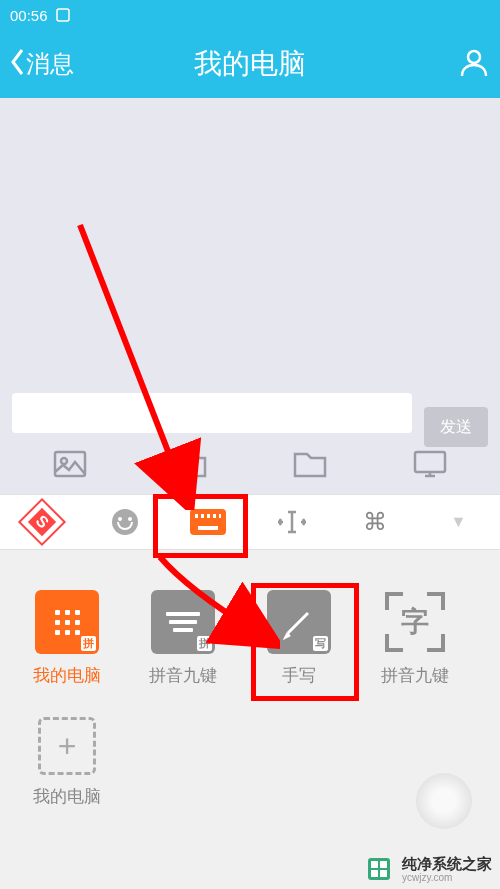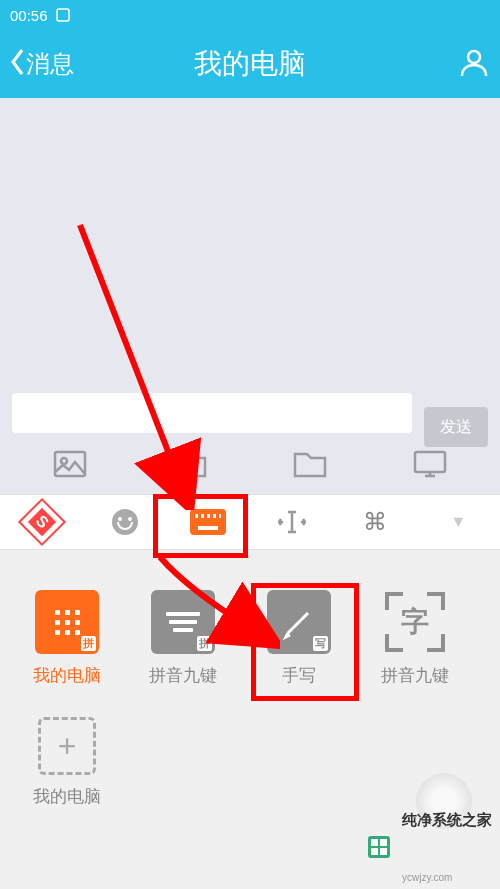--- a/index.html
+++ b/index.html
@@ -68,21 +68,21 @@
     .highlight-box { position: absolute; border: 5px solid #f00; pointer-events: none; }
     .hb1 { left: 153px; top: 494px; width: 95px; height: 64px; }
     .hb2 { left: 251px; top: 583px; width: 108px; height: 118px; }
     
     .arrow { position: absolute; pointer-events: none; }
     
     .watermark { position: absolute; right: 8px; bottom: 6px; display: flex; align-items: center; gap: 12px; color: #333; font-size: 15px; font-weight: bold; }
     .wm-icon { width: 22px; height: 22px; background: #3a7; display: grid; grid-template-columns: 1fr 1fr; grid-template-rows: 1fr 1fr; gap: 2px; padding: 3px; border-radius: 3px; }
     .wm-icon span { background: #fff; }
     .wm-text { display: flex; flex-direction: column; line-height: 1.1; }
-    .wm-sub { font-size: 10px; color: #999; font-weight: normal; margin-top: 44px; }
+    .wm-sub { font-size: 10px; color: #999; font-weight: normal; }
     
     .touch-circle { position: absolute; right: 28px; bottom: 60px; width: 56px; height: 56px; border-radius: 50%; background: radial-gradient(circle, rgba(255,255,255,0.6) 30%, rgba(200,200,200,0.3) 70%); }
     .emoji-smile { width: 26px; height: 26px; background: #aaa; border-radius: 50%; position: relative; }
     .emoji-smile::before { content: ""; position: absolute; width: 4px; height: 4px; background: #fff; border-radius:50%; top: 8px; left: 6px; box-shadow: 10px 0 #fff; }
     .emoji-smile::after { content: ""; position: absolute; width: 12px; height: 6px; border: 2px solid #fff; border-top: none; border-radius: 0 0 12px 12px; bottom: 5px; left: 5px; }
   </style>
 </head>
 <body>
 
 <div class="status-bar">

